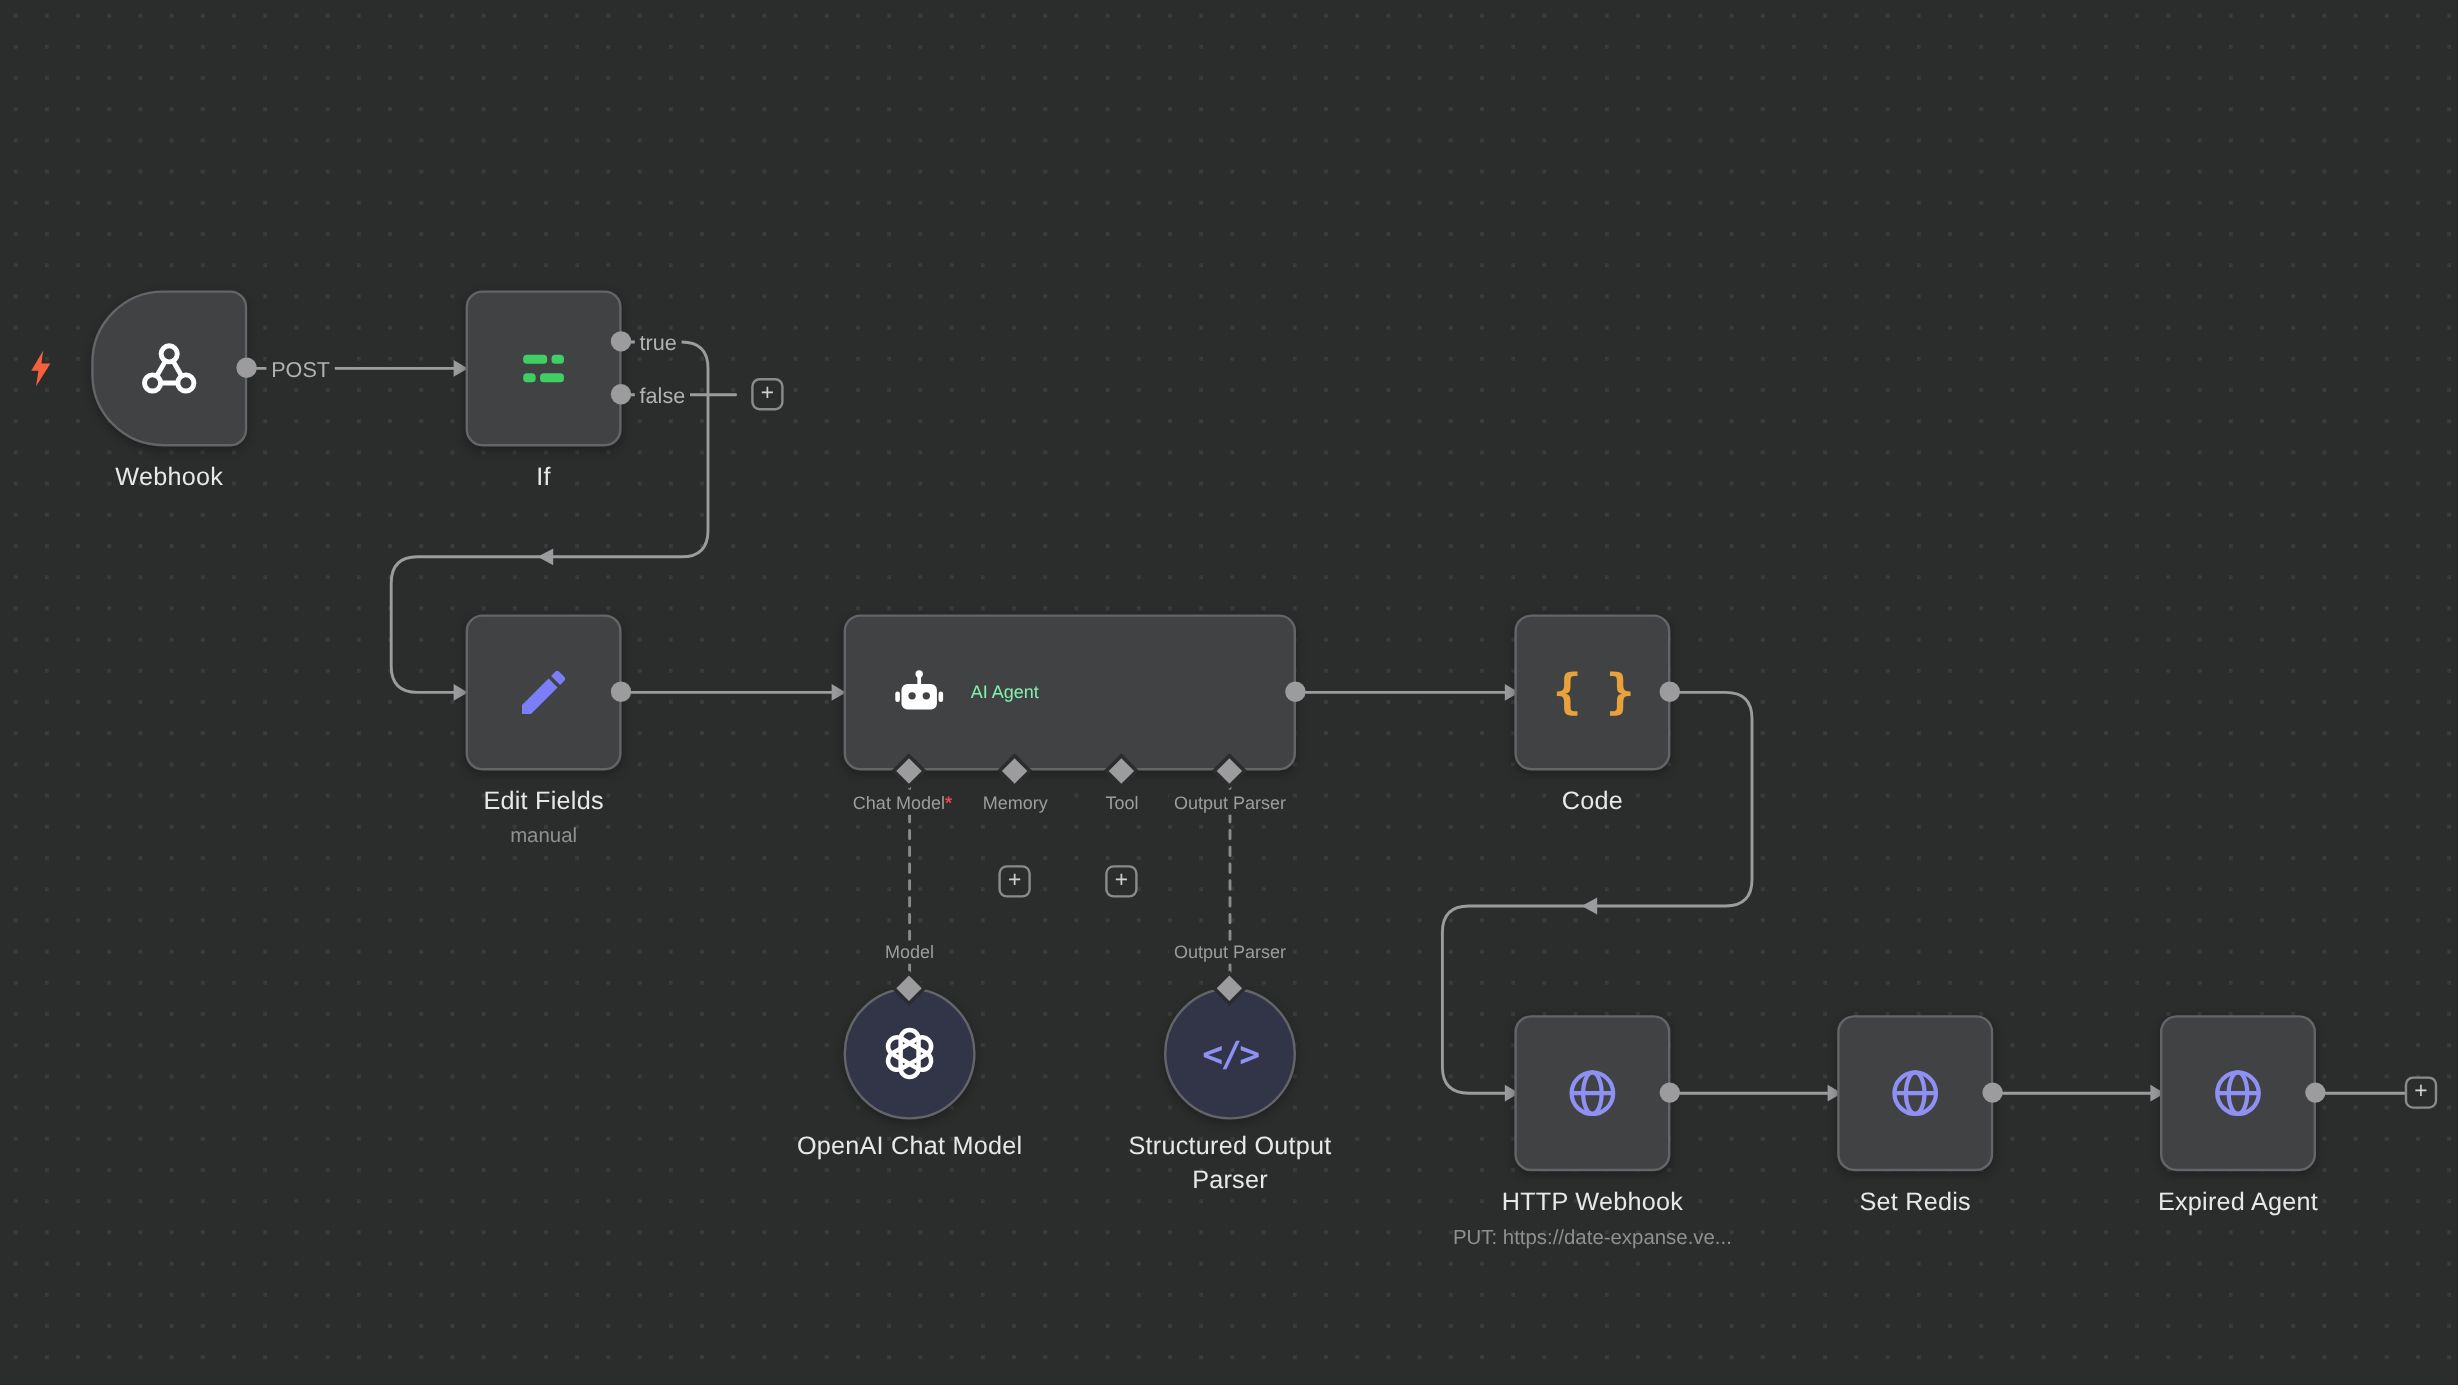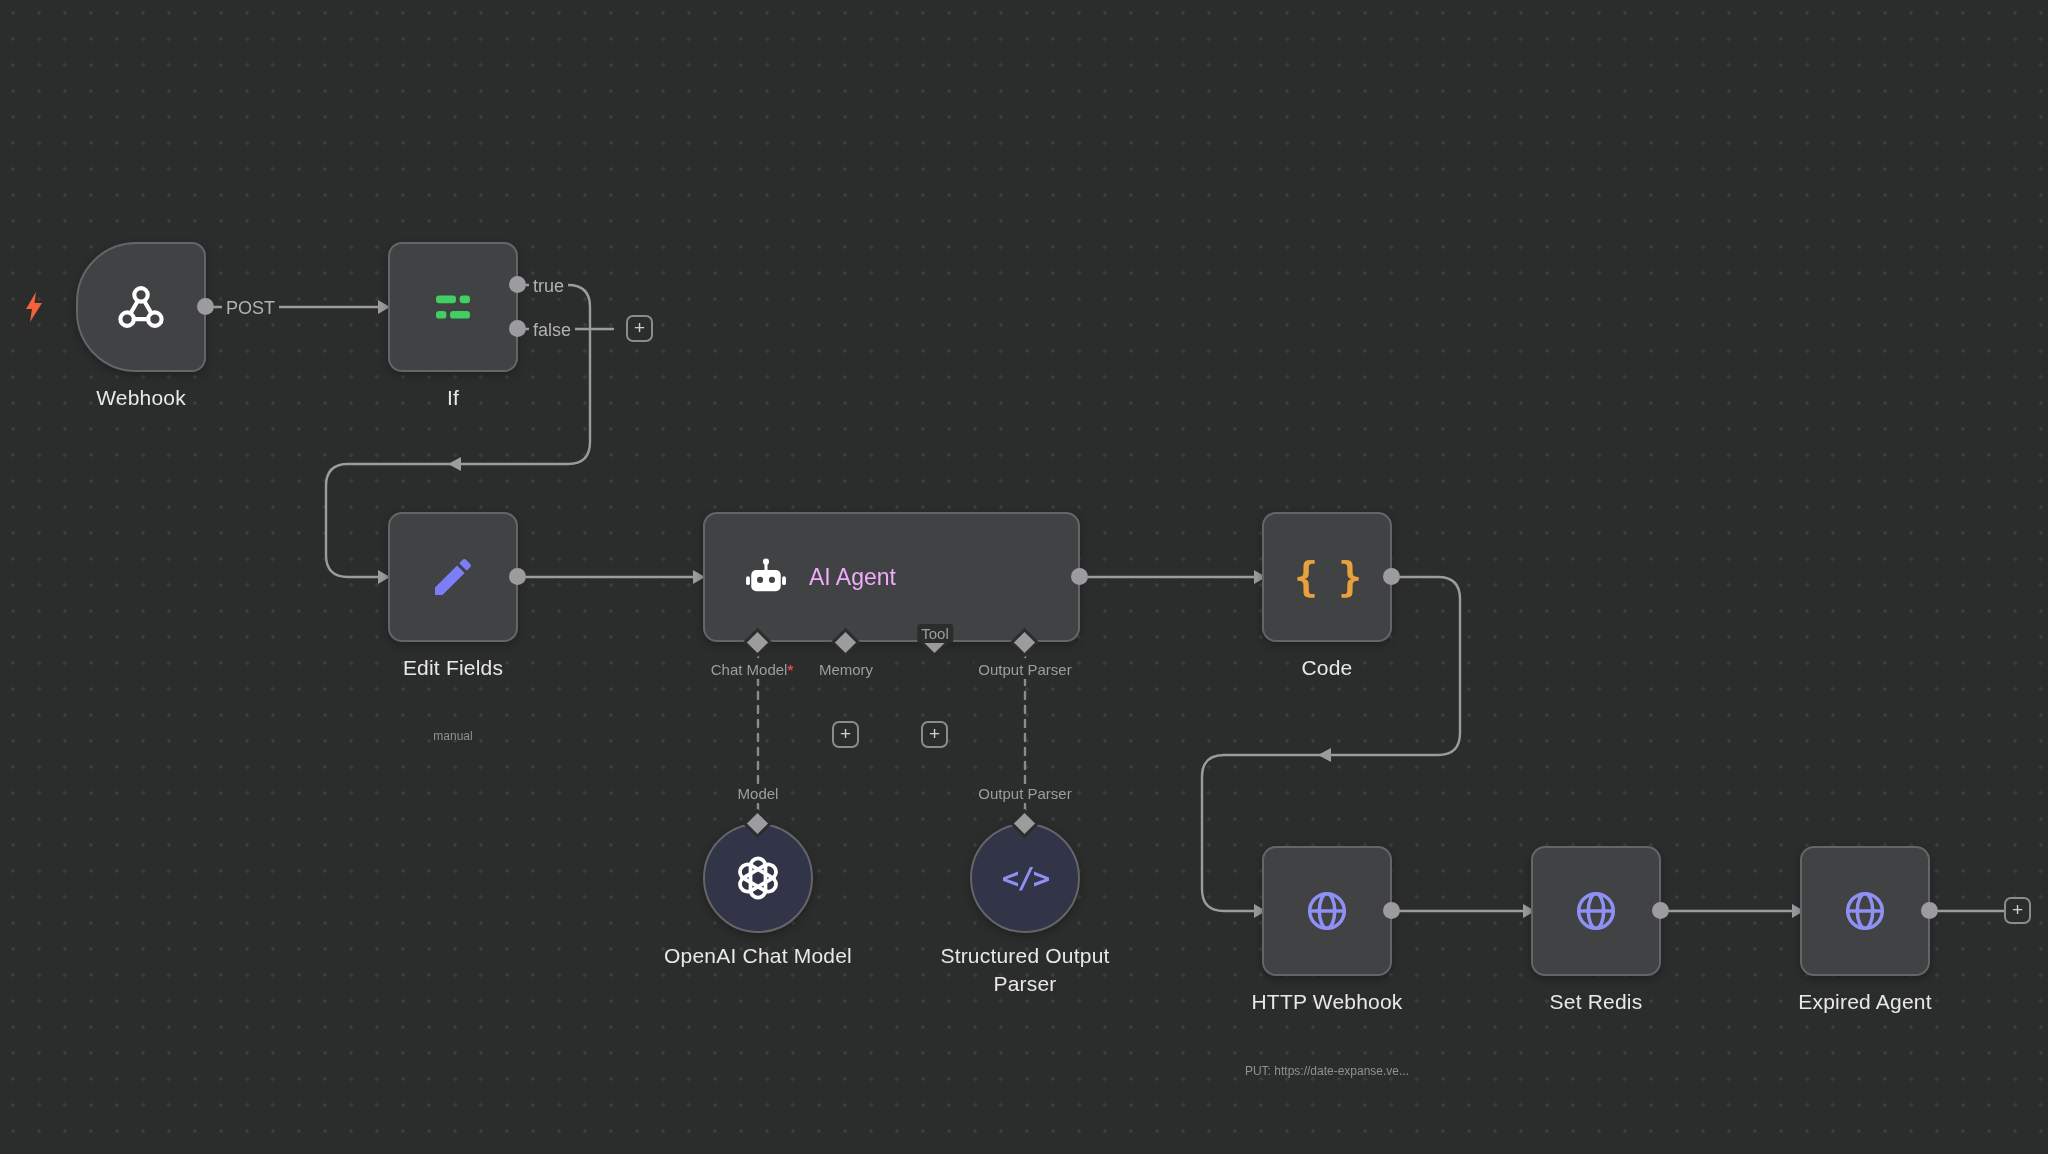--- a/index.html
+++ b/index.html
@@ -30,23 +30,23 @@
     box-shadow:0 3px 8px rgba(0,0,0,.28);
   }
   .icon-wrap{display:flex;align-items:center;justify-content:center;}
 
   .node-label{
     position:absolute;width:320px;text-align:center;z-index:4;
     color:#e8e8e8;font-size:21px;font-weight:500;letter-spacing:.2px;
   }
   .sub-label{
     position:absolute;width:420px;text-align:center;z-index:4;
-    color:#8f9092;font-size:12px;font-weight:400;margin-top:42px;
-  }
-  .agent-title{color:#f0abfc;font-size:23px;font-weight:500;margin-left:20px;}
+    color:#8f9092;font-size:17px;font-weight:400;
+  }
+  .agent-title{color:#86efac;font-size:15px;font-weight:500;margin-left:20px;}
 
   .port-out{
     position:absolute;width:17px;height:17px;border-radius:50%;
     background:#9c9c9e;z-index:3;cursor:pointer;
   }
   .diamond{
     position:absolute;width:15px;height:15px;background:#9c9c9e;
     transform:rotate(45deg);z-index:3;box-shadow:0 0 0 3px #2b2c2c;cursor:pointer;
   }
   .plus-btn{
@@ -245,18 +245,18 @@
   <div class="node-label" style="left:865px;top:972px;">Parser</div>
   <div class="node-label" style="left:1167px;top:990px;">HTTP Webhook</div>
   <div class="sub-label" style="left:1117px;top:1022px;">PUT: https://date-expanse.ve...</div>
   <div class="node-label" style="left:1436px;top:990px;">Set Redis</div>
   <div class="node-label" style="left:1705px;top:990px;">Expired Agent</div>
 
   <div class="port-label" style="left:752px;top:660px;">
     <span>Chat Model</span><span class="required">*</span>
   </div>
   <div class="port-label" style="left:846px;top:660px;">Memory</div>
-  <div class="port-label" style="left:935px;top:624px;">Tool</div>
+  <div class="port-label" style="left:935px;top:660px;">Tool</div>
   <div class="port-label" style="left:1025px;top:660px;">Output Parser</div>
   <div class="port-label" style="left:758px;top:784px;">Model</div>
   <div class="port-label" style="left:1025px;top:784px;">Output Parser</div>
 
 </div>
 
 </body></html>

